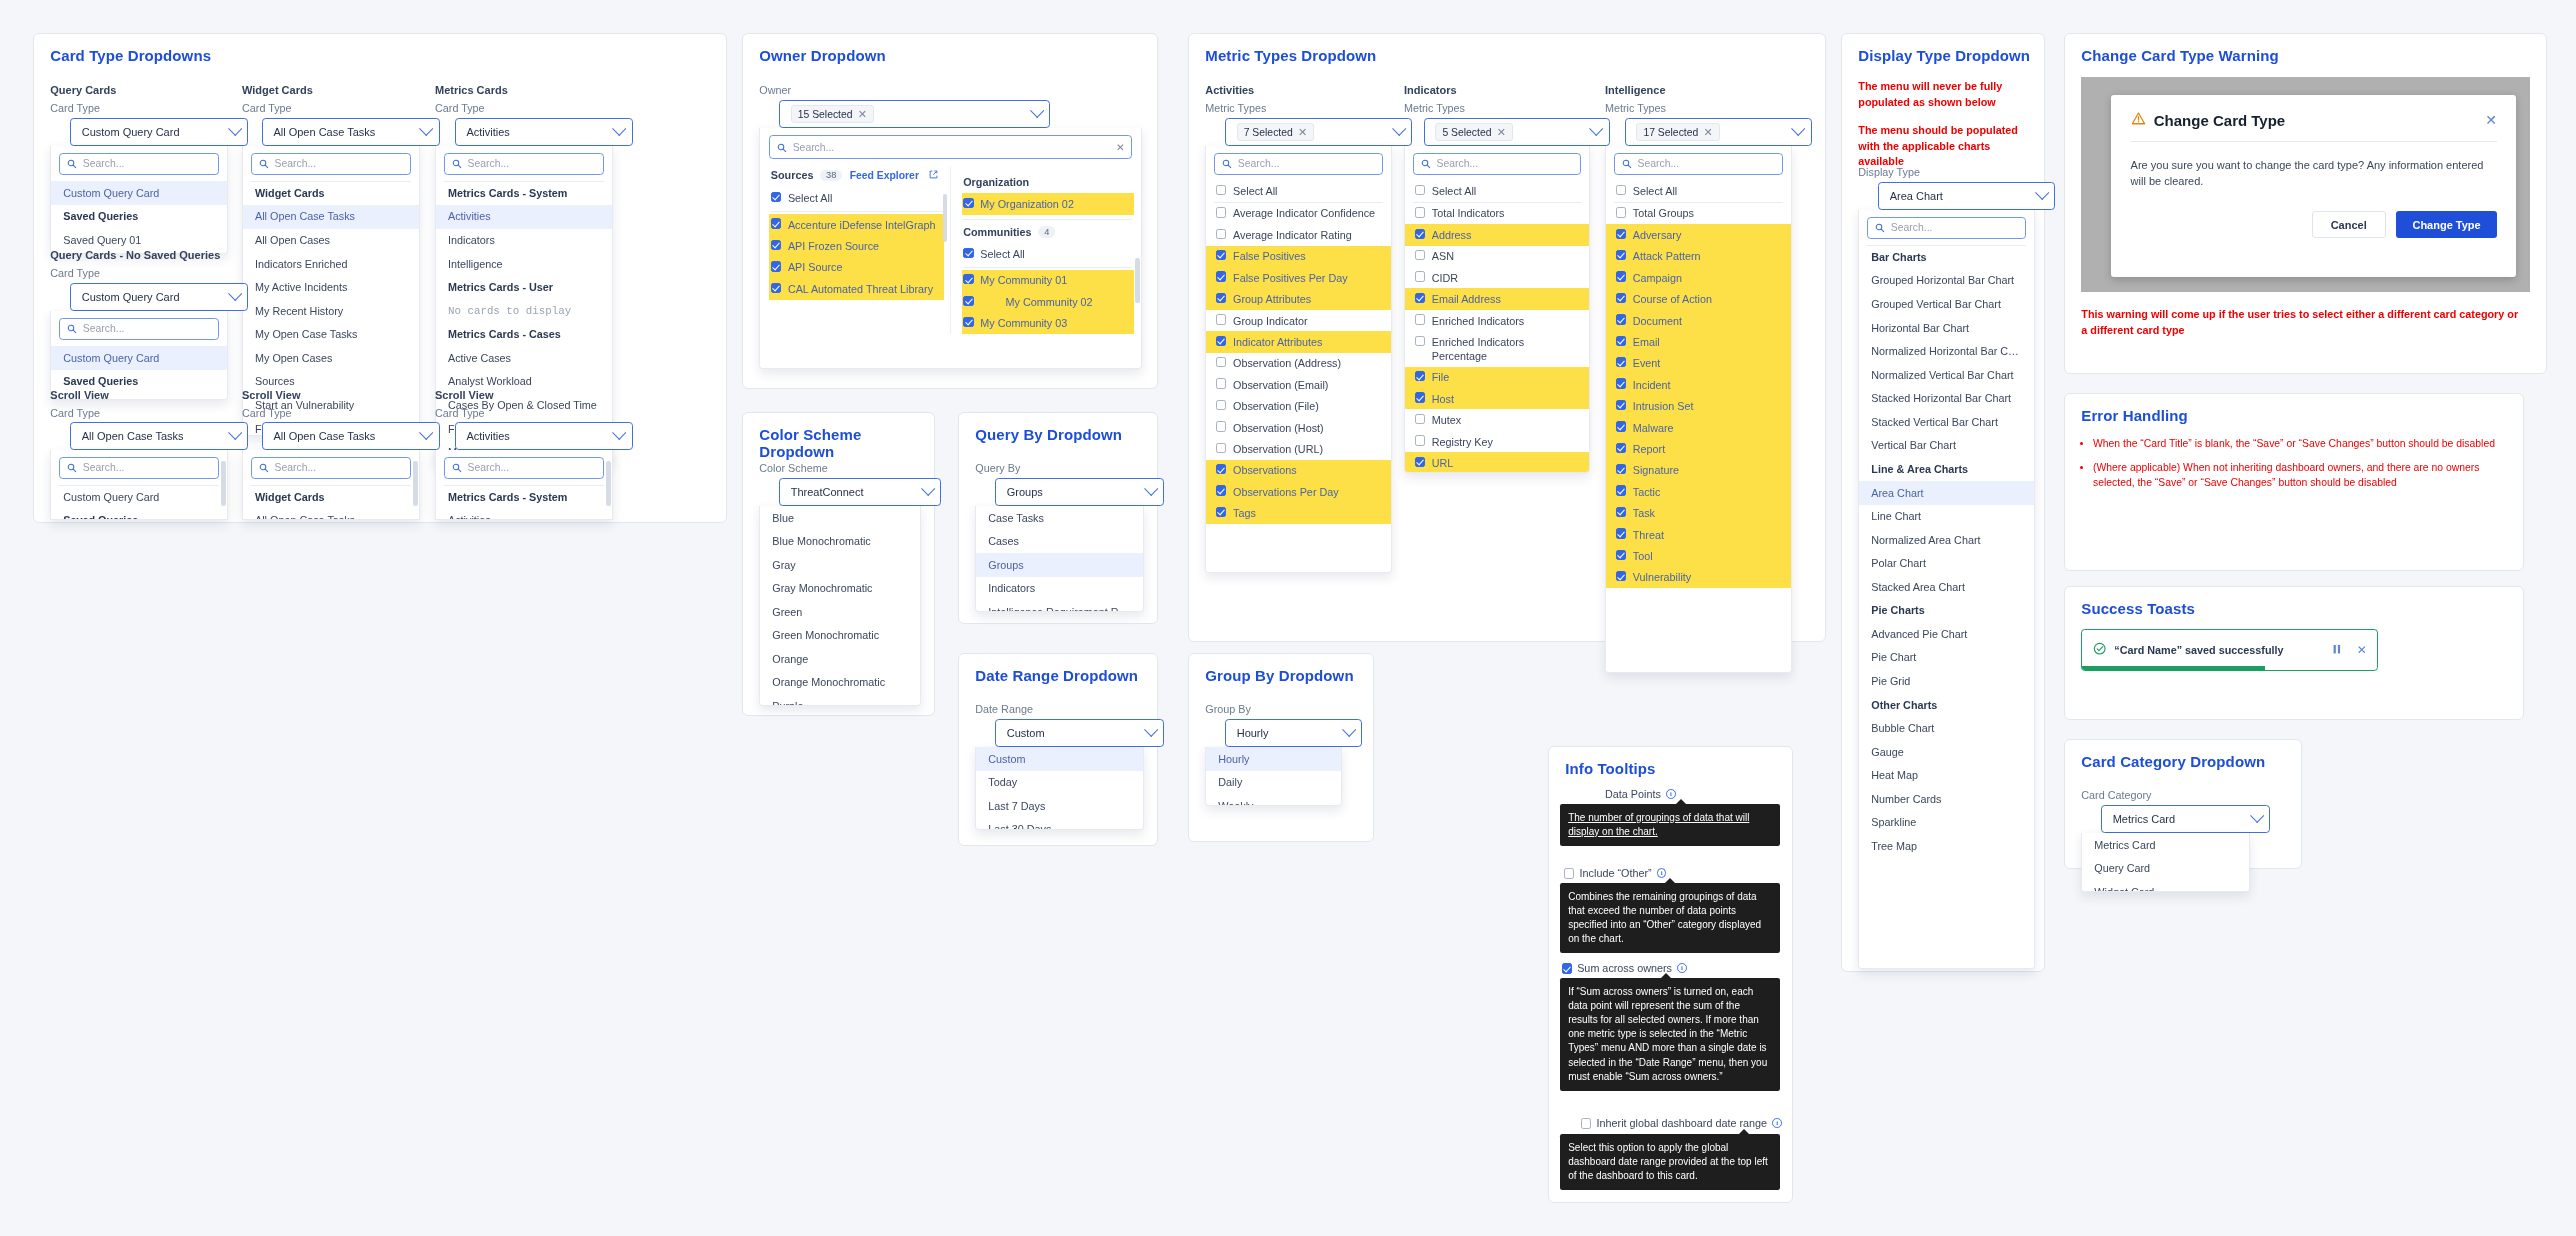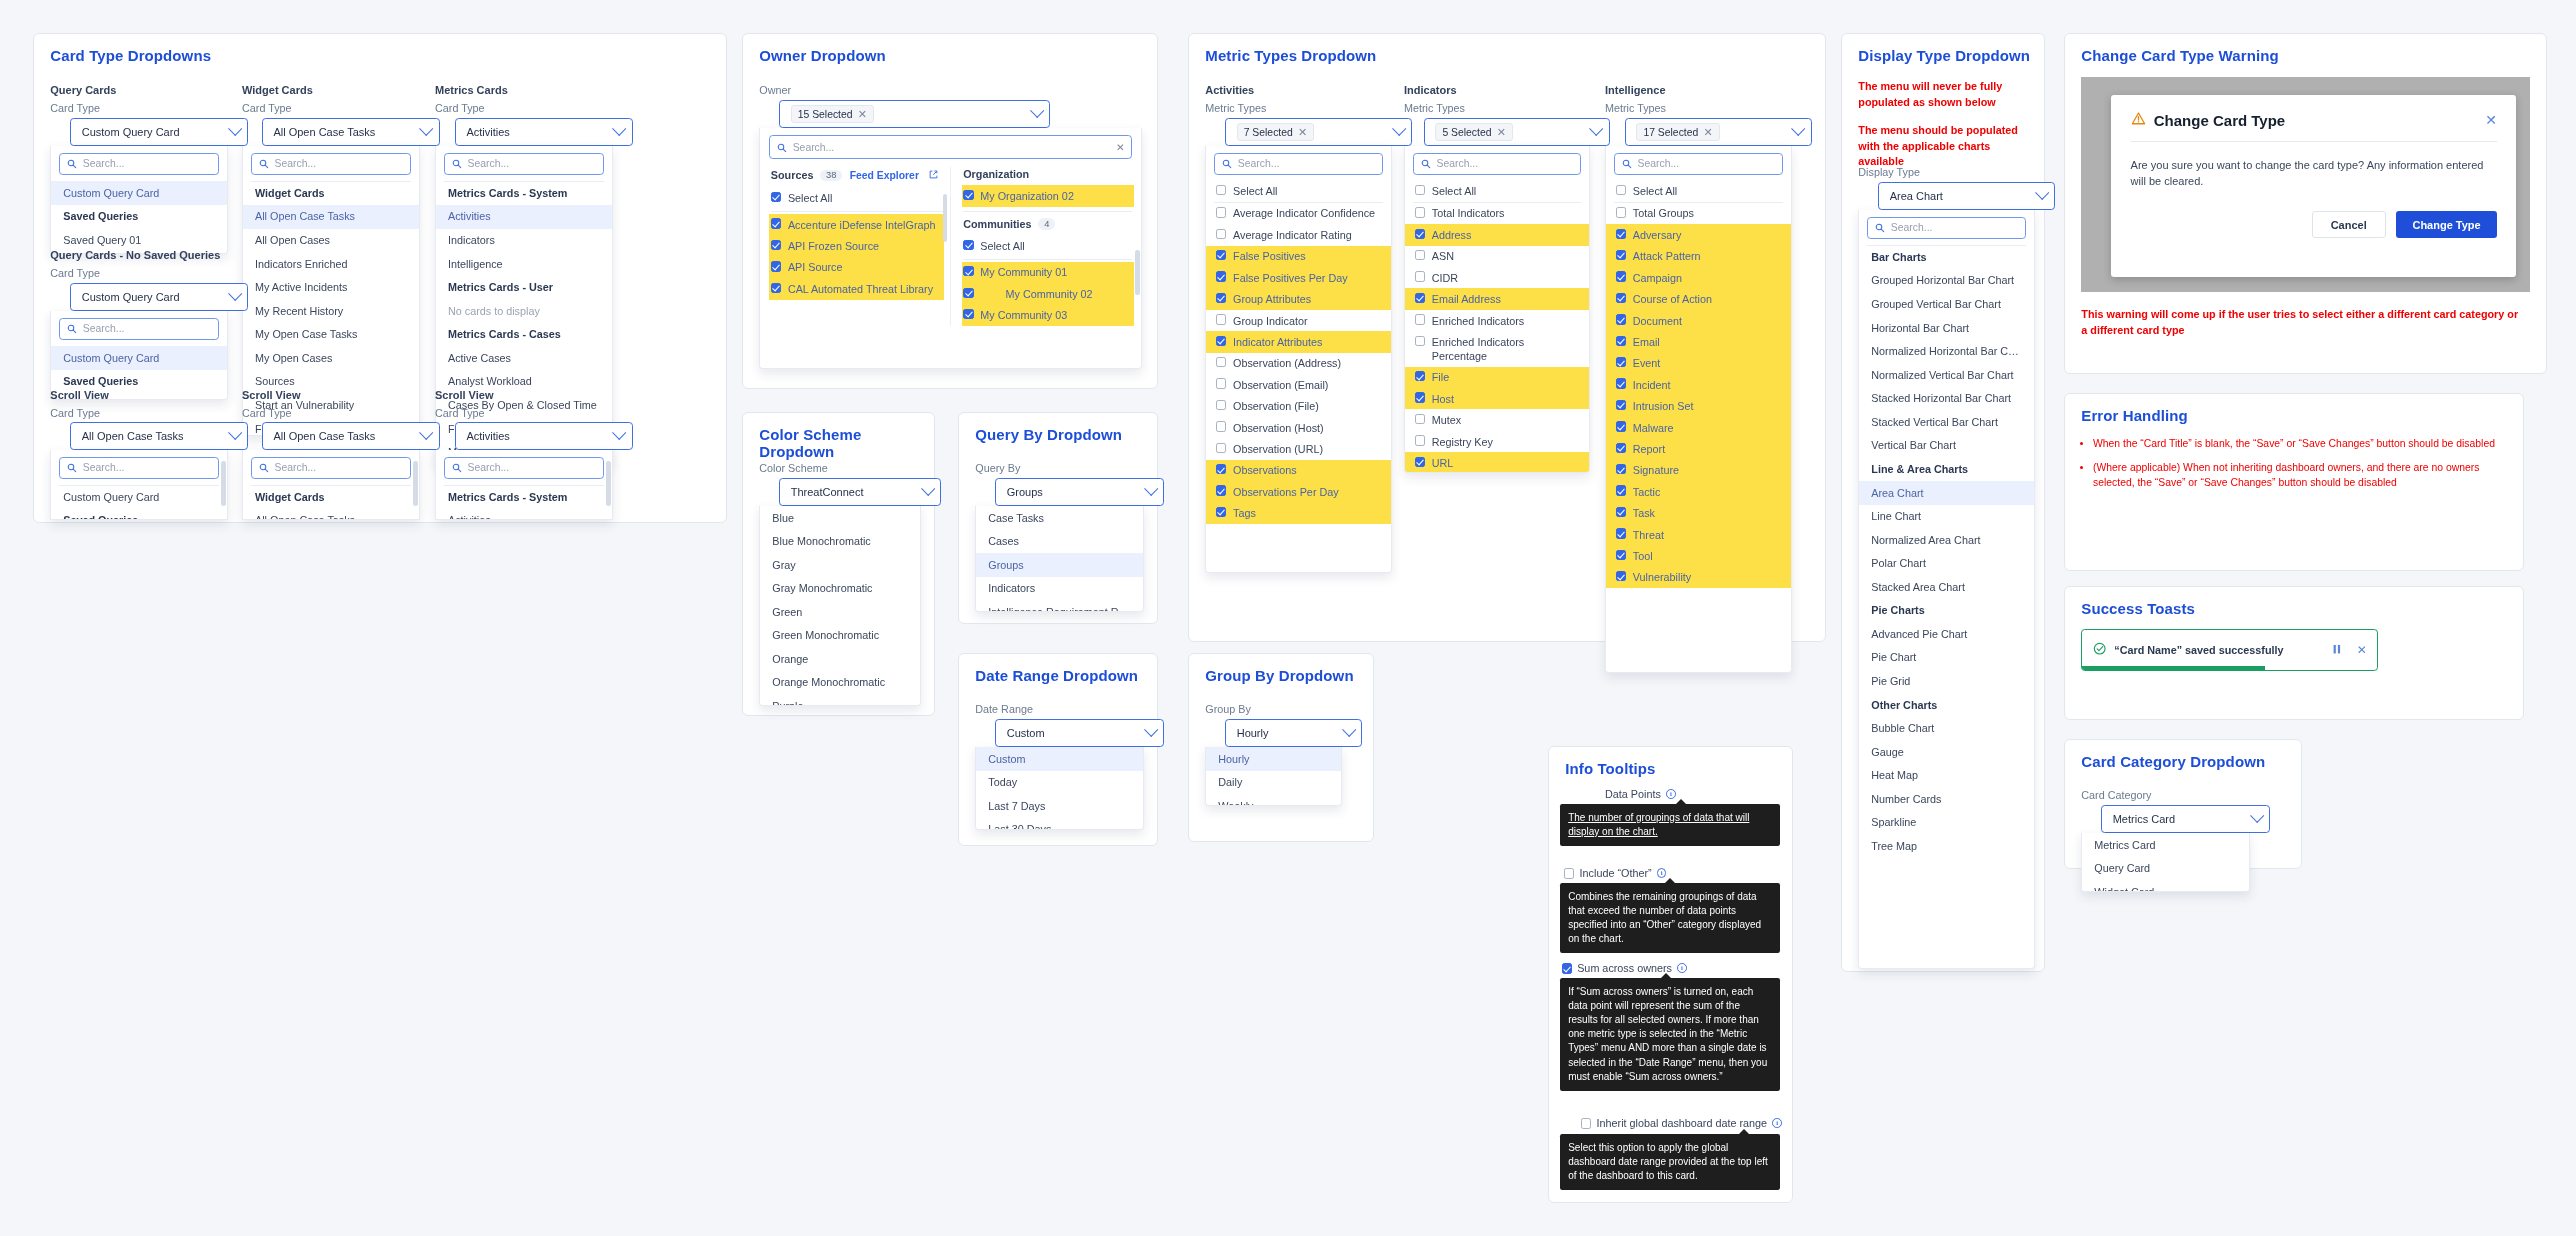--- a/index.html
+++ b/index.html
@@ -85,21 +85,21 @@
     padding:4.5px 12px;
     font-size:10.8px;
     color:#3a465c;
     white-space:nowrap;
     overflow:hidden;
     text-overflow:ellipsis;
     line-height:1.35;
   }
   .opt.group { font-weight:700; color:#2b3purple; color:#2b3852; }
   .opt.sel { background:#eaf0fd; color:#4a63a6; }
-  .opt.muted { color:#9aa4b4; }
+  .opt.muted { color:#9aa4b4;font-family:Liberation Mono, monospace; }
 
   
   .cbrow {
     display:flex;align-items:flex-start;gap:6.7px;
     padding:3.7px 9.7px;font-size:10.8px;color:#3a465c;line-height:1.3;
   }
   .cbrow.sel { background:#fde047; color:#4a63a6;text-align:center; }
   .cb {
     width:10.4px;height:10.4px;flex:0 0 auto;margin-top:0.7px;
     border:1.2px solid #a9b2c1;border-radius:2.2px;background:#fff;
@@ -355,21 +355,21 @@
             <div class="cbrow sel" style="padding: 3.7px 1.5px;">
               <span class="cb on"></span>
               <span>API Source</span>
             </div>
             <div class="cbrow sel" style="padding: 3.7px 1.5px;">
               <span class="cb on"></span>
               <span>CAL Automated Threat Library</span>
             </div>
             <div class="scrollbar" style="position: absolute; right: 3px; top: 27px; height: 48px; width: 4.5px; background: rgb(214, 220, 230); border-radius: 2.2px;"></div>
           </div>
-          <div style="flex: 1 1 0%; padding: 0px 7.4px 0px 10.4px; position: relative;">
+          <div style="flex: 1 1 0%; padding: 0px 7.4px 0px 10.4px; position: relative; margin-top: 8px;">
             <div class="sec-title" style="font-size: 10.8px; padding: 1.5px 1.5px 5.2px;">Organization</div>
             <div class="cbrow sel" style="padding: 3.7px 1.5px;">
               <span class="cb on"></span>
               <span>My Organization 02</span>
             </div>
             <div class="divider" style="margin: 4.5px 1.5px;"></div>
             <div style="display: flex; align-items: center; gap: 6.7px; padding: 1.5px 1.5px 5.2px;">
               <span class="sec-title" style="font-size: 10.8px;">Communities</span>
               <span style="background: rgb(238, 241, 246); border-radius: 6.7px; padding: 0.7px 6px; font-size: 9.3px; color: rgb(90, 103, 125);">4</span>
             </div>

